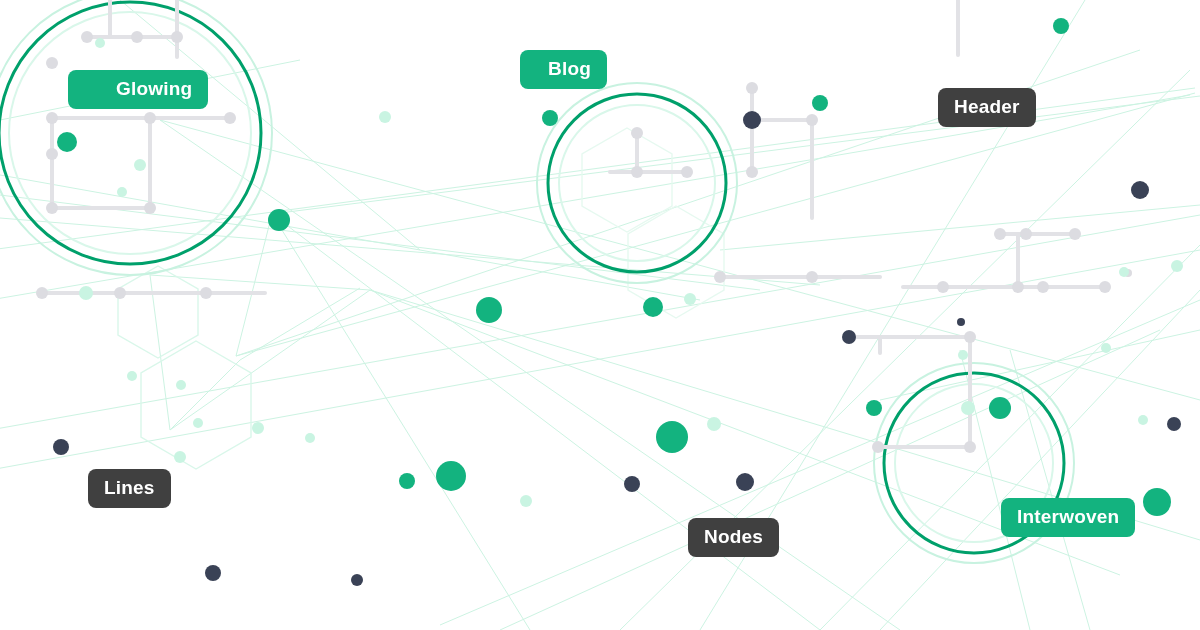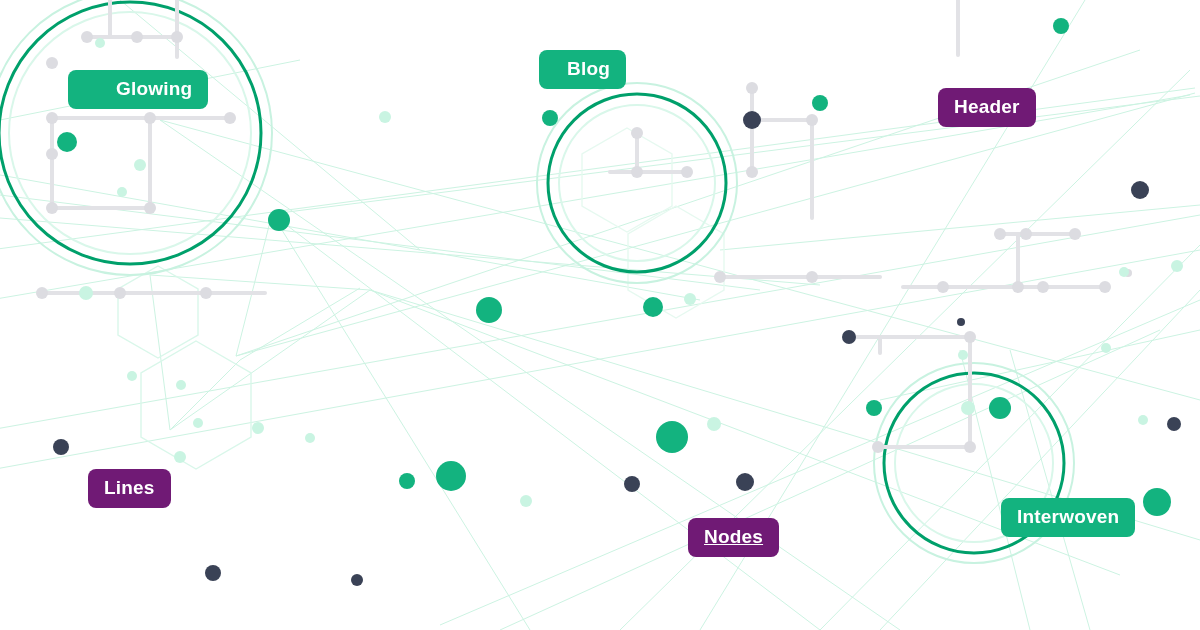--- a/index.html
+++ b/index.html
@@ -33,21 +33,21 @@
     font-weight: bold;
     font-size: 19px;
     letter-spacing: 0.2px;
     padding: 9px 16px 11px 16px;
     box-sizing: border-box;
     white-space: nowrap;
     line-height: 1;
     user-select: none;
   }
   .badge-green { background: #13b37f; }
-  .badge-dark  { background: #701a75; }
+  .badge-dark  { background: #404040; }
 </style>
 </head>
 <body>
 
 <div id="stage">
 
   <svg id="art" viewBox="0 0 1200 630" xmlns="http://www.w3.org/2000/svg">
 
     <g stroke="#ccf3e2" stroke-width="1" fill="none">
       <path d="M236,356 L1195,93"></path>
@@ -226,23 +226,23 @@
       <circle cx="745" cy="482" r="9"></circle>
       <circle cx="1174" cy="424" r="7"></circle>
       <circle cx="213" cy="573" r="8"></circle>
       <circle cx="357" cy="580" r="6"></circle>
     </g>
 
   </svg>
 
   <div class="badge badge-green" style="left:68px; top:70px;padding-left:48px;">Glowing</div>
 
-  <div class="badge badge-green" style="left:539px; top:50px;padding-left:28px;">Blog</div>
+  <div class="badge badge-green" style="left:520px; top:50px;padding-left:28px;">Blog</div>
 
   <div class="badge badge-dark" style="left:938px; top:88px;">Header</div>
 
   <div class="badge badge-dark" style="left:88px; top:469px;">Lines</div>
 
-  <div class="badge badge-dark" style="left:688px; top:518px;text-decoration:underline;">Nodes</div>
+  <div class="badge badge-dark" style="left:688px; top:518px;">Nodes</div>
 
   <div class="badge badge-green" style="left:989px; top:498px;margin-left:12px;">Interwoven</div>
 
 </div>
 
 </body></html>

